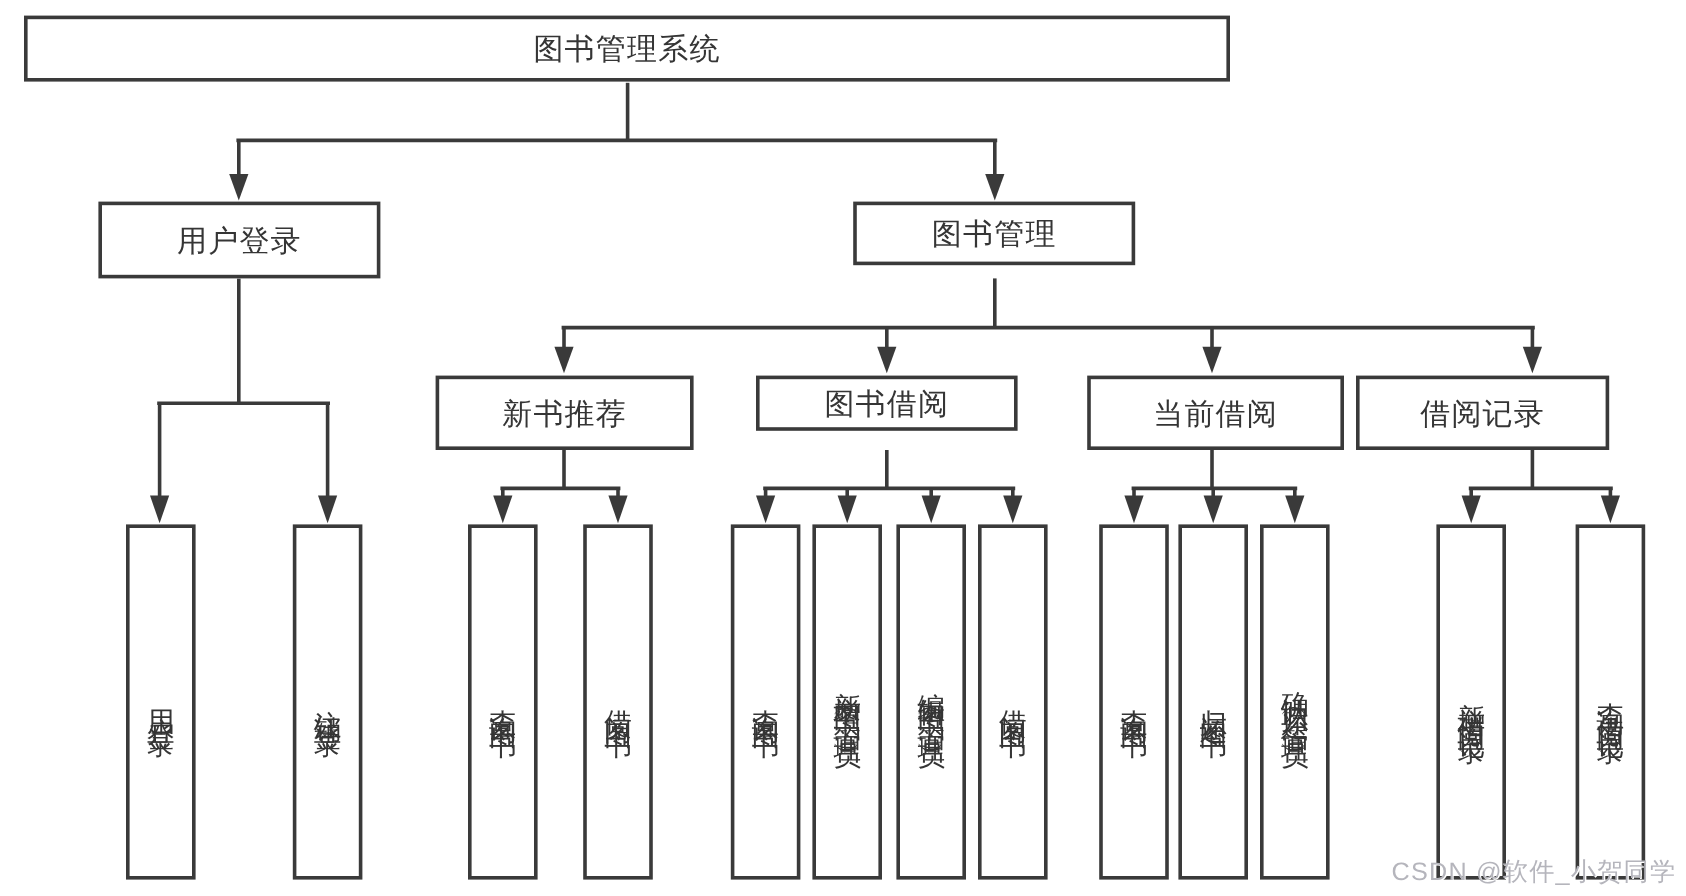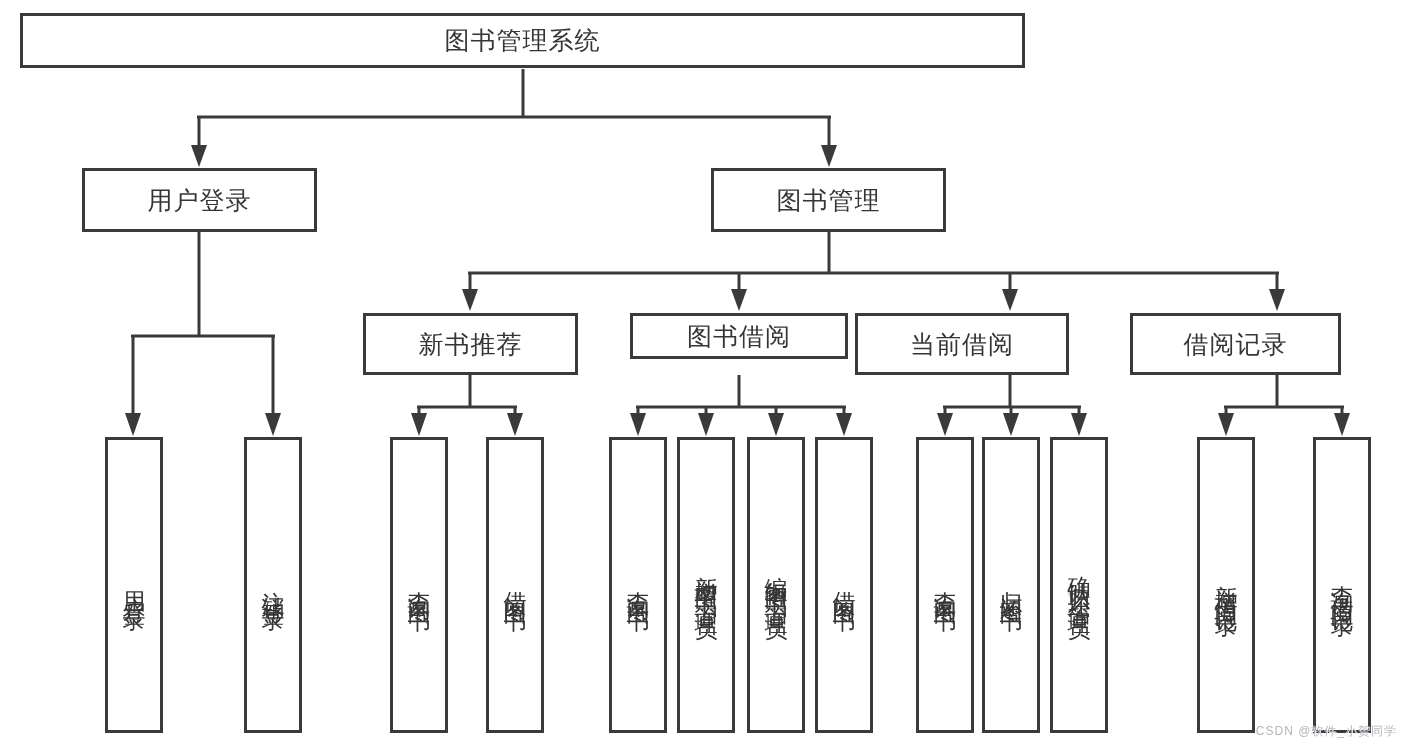--- a/index.html
+++ b/index.html
@@ -41,44 +41,44 @@
   .vnode .label {
     writing-mode: vertical-rl;
     text-orientation: mixed;
     font-size: 23px;
     letter-spacing: 6px;
     line-height: 1;
     white-space: nowrap;
   }
   .root-node    { left: 20px;  top: 13px;  width: 1005px; height: 55px; }
   .n-user-login { left: 82px;  top: 168px; width: 235px;  height: 64px; }
-  .n-book-mgmt  { left: 711px; top: 168px; width: 235px;  height: 64px; }
+  .n-book-mgmt  { left: 711px; top: 168px; width: 235px;  height: 53px; }
   .n-new-rec    { left: 363px; top: 313px; width: 215px;  height: 62px; }
   .n-borrow     { left: 630px; top: 313px; width: 218px;  height: 46px; }
-  .n-current    { left: 855px; top: 313px; width: 214px;  height: 62px; }
+  .n-current    { left: 906px; top: 313px; width: 214px;  height: 62px; }
   .n-records    { left: 1130px;top: 313px; width: 211px;  height: 62px; }
   .vnode { top: 437px; width: 58px; height: 296px; }
   .v1  { left: 105px; }
   .v2  { left: 244px; }
   .v3  { left: 390px; }
   .v4  { left: 486px; }
   .v5  { left: 609px; }
   .v6  { left: 677px; }
   .v7  { left: 747px; }
   .v8  { left: 815px; }
   .v9  { left: 916px; }
   .v10 { left: 982px; }
   .v11 { left: 1050px; }
   .v12 { left: 1197px; }
   .v13 { left: 1313px; }
   .watermark {
     position: absolute;
     right: 8px;
     bottom: 7px;
-    font-size: 12px;
+    font-size: 21px;
     letter-spacing: 1px;
     color: #b5b5bc;
     text-shadow: 1px 1px 0 #ffffff;
     white-space: nowrap;
     z-index: 5;
     text-align: center;
   }
   line, polyline { stroke: #3a3a3a; stroke-width: 3; fill: none; }
   polygon { fill: #3a3a3a; stroke: none; }
 </style>

